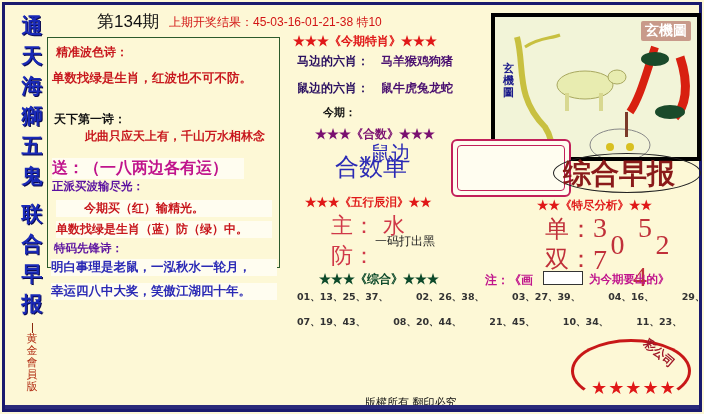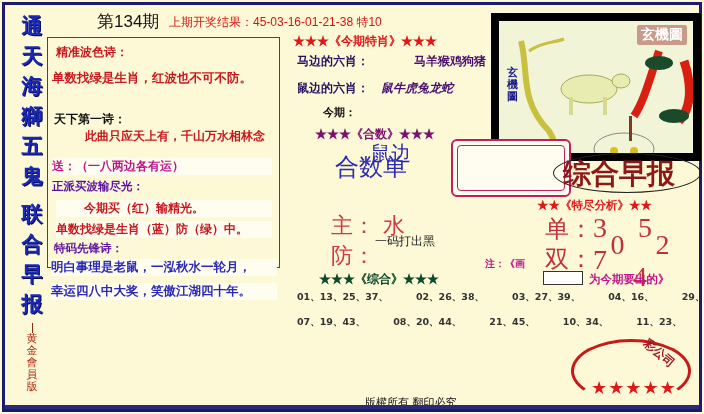--- a/index.html
+++ b/index.html
@@ -30,21 +30,21 @@
   .mag { color: #c0148c; }
   .blue { color: #2b2ab5; }
   .purple { color: #5a10a0; }
   .hl { background: #fffdf0; }
   .stars-red { color: #e01818; }
   .stars-pur { color: #7a1070; }
   .stars-grn { color: #0d4a2a; }
   .cline { position: absolute; white-space: nowrap; font-family: "DejaVu Serif", serif; font-weight: bold; }
 
   
-  .pic { position: absolute; left: 486px; top: 8px; width: 210px; height: 148px; border: 8px solid #000000; background: #f2f4d8; overflow: hidden; }
+  .pic { position: absolute; left: 486px; top: 8px; width: 210px; height: 148px; border: 4px solid #000000; background: #f2f4d8; overflow: hidden; }
   .pic .stamp { position: absolute; right: 6px; top: 4px; font-size: 14px; color: #fff; background: #c89a8a; padding: 1px 4px; font-weight: bold; border-radius: 2px; }
   .pic .vlabel { position: absolute; left: 8px; top: 46px; width: 14px; font-size: 11px; color: #1a1a8a; line-height: 12px; font-weight: bold; }
 
   .redbox { position: absolute; left: 446px; top: 134px; width: 120px; height: 58px; border: 2px solid #c2205a; border-radius: 6px; background: #fffdf0; }
   .redbox-inner { position: absolute; left: 4px; top: 4px; right: 4px; bottom: 4px; border: 1px solid #c2205a; border-radius: 4px; }
   .brand { position: absolute; left: 558px; top: 150px; font-family: "DejaVu Serif", serif; font-weight: bold; font-size: 28px; color: #8a1a1a; }
   .brand-oval { position: absolute; left: 548px; top: 148px; width: 148px; height: 40px; border: 1px solid #222; border-radius: 50%; }
 
   .digits { position: absolute; font-family: "Liberation Serif", serif; font-size: 28px; color: #c0303a; letter-spacing: 12px; }
 
@@ -85,38 +85,39 @@
   </div>
 
   <div class="issue">第134期</div>
   <div class="prev">上期开奖结果：45-03-16-01-21-38 特10</div>
 
   <div class="poembox">
     <div class="line red" style="left:8px;top:6px;font-size:12px;">精准波色诗：</div>
     <div class="line red" style="left:4px;top:32px;font-size:12.5px;">单数找绿是生肖，红波也不可不防。</div>
     <div class="line blk" style="left:6px;top:73px;font-size:12px;">天下第一诗：</div>
     <div class="line red" style="left:6px;top:90px;font-size:12px;padding-left:31px;">此曲只应天上有，千山万水相林念</div>
-    <div class="line mag hl" style="left:4px;top:120px;font-size:12px;width:220px;">送：（一八两边各有运）</div>
+    <div class="line mag hl" style="left:4px;top:120px;font-size:16px;width:192px;">送：（一八两边各有运）</div>
     <div class="line purple" style="left:4px;top:141px;font-size:11.5px;">正派买波输尽光：</div>
     <div class="line red hl" style="left:8px;top:162px;font-size:12px;width:216px;padding-left:28px;">今期买（红）输精光。</div>
     <div class="line red hl" style="left:8px;top:183px;font-size:12px;width:216px;">单数找绿是生肖（蓝）防（绿）中。</div>
     <div class="line purple" style="left:6px;top:203px;font-size:11.5px;">特码先锋诗：</div>
   </div>
   <div class="line blue hl" style="left:46px;top:254px;font-size:12.5px;width:226px;">明白事理是老鼠，一泓秋水一轮月，</div>
   <div class="line blue hl" style="left:46px;top:278px;font-size:12.5px;width:226px;">幸运四八中大奖，笑傲江湖四十年。</div>
 
   <div class="cline stars-red" style="left:288px;top:28px;font-size:12px;">★★★《今期特肖》★★★</div>
   <div class="cline" style="left:292px;top:48px;font-size:12px;color:#2a1060;">马边的六肖：</div>
-  <div class="cline" style="left:376px;top:48px;font-size:12px;color:#4a1070;margin-left:33px;">马羊猴鸡狗猪</div>
+  <div class="cline" style="left:376px;top:48px;font-size:12px;color:#4a1070;">马羊猴鸡狗猪</div>
   <div class="cline" style="left:292px;top:75px;font-size:12px;color:#2a1060;">鼠边的六肖：</div>
-  <div class="cline" style="left:376px;top:75px;font-size:12px;color:#4a1070;font-style:italic;">鼠牛虎兔龙蛇</div>
+  <div class="cline" style="left:376px;top:75px;font-size:12px;color:#4a1070;">鼠牛虎兔龙蛇</div>
   <div class="cline" style="left:318px;top:100px;font-size:11px;color:#111;">今期：</div>
   <div class="cline" style="left:366px;top:91px;font-size:20px;color:#2b2ab5;font-weight:normal;margin-top:44px;">鼠边</div>
   <div class="cline stars-pur" style="left:310px;top:121px;font-size:12px;">★★★《合数》★★★</div>
   <div class="cline" style="left:330px;top:146px;font-size:24px;color:#2b2ab5;font-weight:normal;">合数单</div>
+  <div class="cline stars-red" style="left:300px;top:190px;font-size:11.5px;">★★★《五行辰泪》★★</div>
   <div class="cline" style="left:326px;top:206px;font-size:22px;color:#d03848;font-weight:normal;">主：</div>
   <div class="cline" style="left:378px;top:206px;font-size:22px;color:#d03848;font-weight:normal;">水</div>
   <div class="cline" style="left:370px;top:228px;font-size:12px;color:#222;font-weight:normal;">一码打出黑</div>
   <div class="cline" style="left:326px;top:236px;font-size:22px;color:#d03848;font-weight:normal;">防：</div>
   <div class="cline stars-grn" style="left:314px;top:266px;font-size:12px;">★★★《综合》★★★</div>
 
   <div class="pic">
     <svg width="210" height="148" viewBox="0 0 210 148">
       <path d="M22 20 C 30 50, 20 80, 50 110 C 60 125, 55 135, 58 148" stroke="#c8c040" stroke-width="6" fill="none"></path>
       <path d="M30 30 C 45 20, 55 22, 65 18" stroke="#c8c040" stroke-width="3" fill="none"></path>
@@ -141,21 +142,21 @@
       <div class="redbox-inner"></div>
     </div>
   <div class="brand-oval"></div>
   <div class="brand">综合早报</div>
 
   <div class="cline stars-red" style="left:532px;top:193px;font-size:11.5px;">★★《特尽分析》★★</div>
   <div class="cline" style="left:540px;top:208px;font-size:24px;color:#c0303a;font-weight:normal;">单：</div>
   <div class="digits" style="left:588px;top:207px;">3 5 7</div>
   <div class="cline" style="left:540px;top:238px;font-size:24px;color:#c0303a;font-weight:normal;">双：</div>
   <div class="digits" style="left:588px;top:224px;text-align:center;">0 2 4</div>
-  <div class="cline" style="left:480px;top:252px;font-size:10px;color:#c0148c;text-align:right;">注：《画</div>
+  <div class="cline" style="left:480px;top:267px;font-size:12px;color:#c0148c;text-align:right;">注：《画</div>
   <div style="position:absolute;left:538px;top:266px;width:40px;height:14px;border:1px solid #333;background:#fff;"></div>
   <div class="cline" style="left:584px;top:267px;font-size:11.5px;color:#c0148c;">为今期要出的》</div>
 
   <div class="nums" style="top:286px;">
     <span>01、13、25、37、</span><span>02、26、38、</span><span>03、27、39、</span><span>04、16、</span><span style="margin-right:10px">29、41</span>
   </div>
   <div class="nums" style="top:311px;">
     <span>07、19、43、</span><span>08、20、44、</span><span>21、45、</span><span>10、34、</span><span>11、23、</span>
   </div>
 

